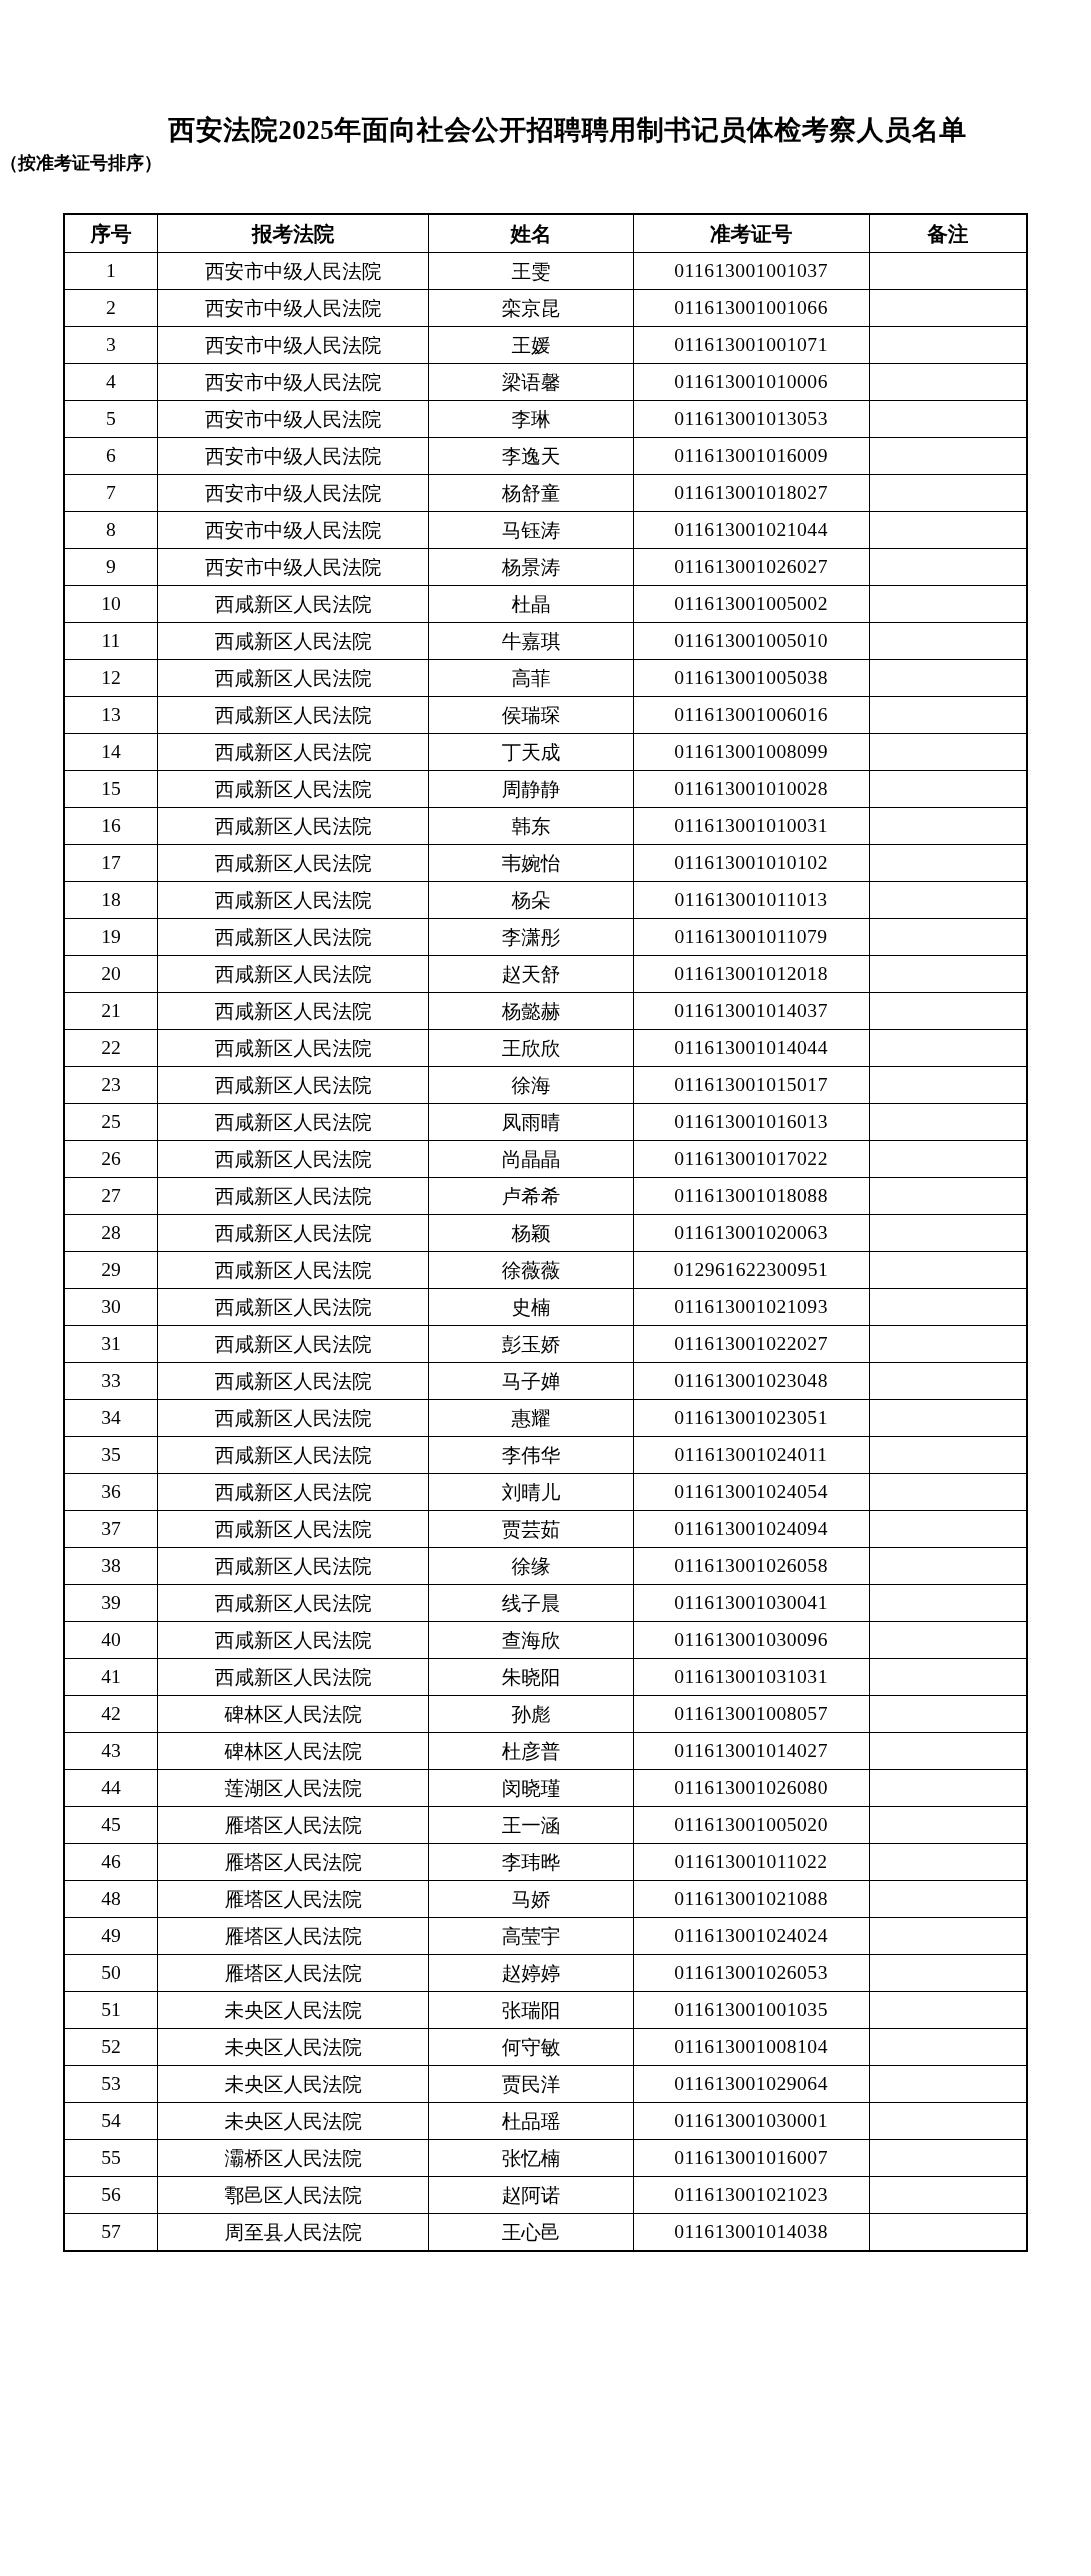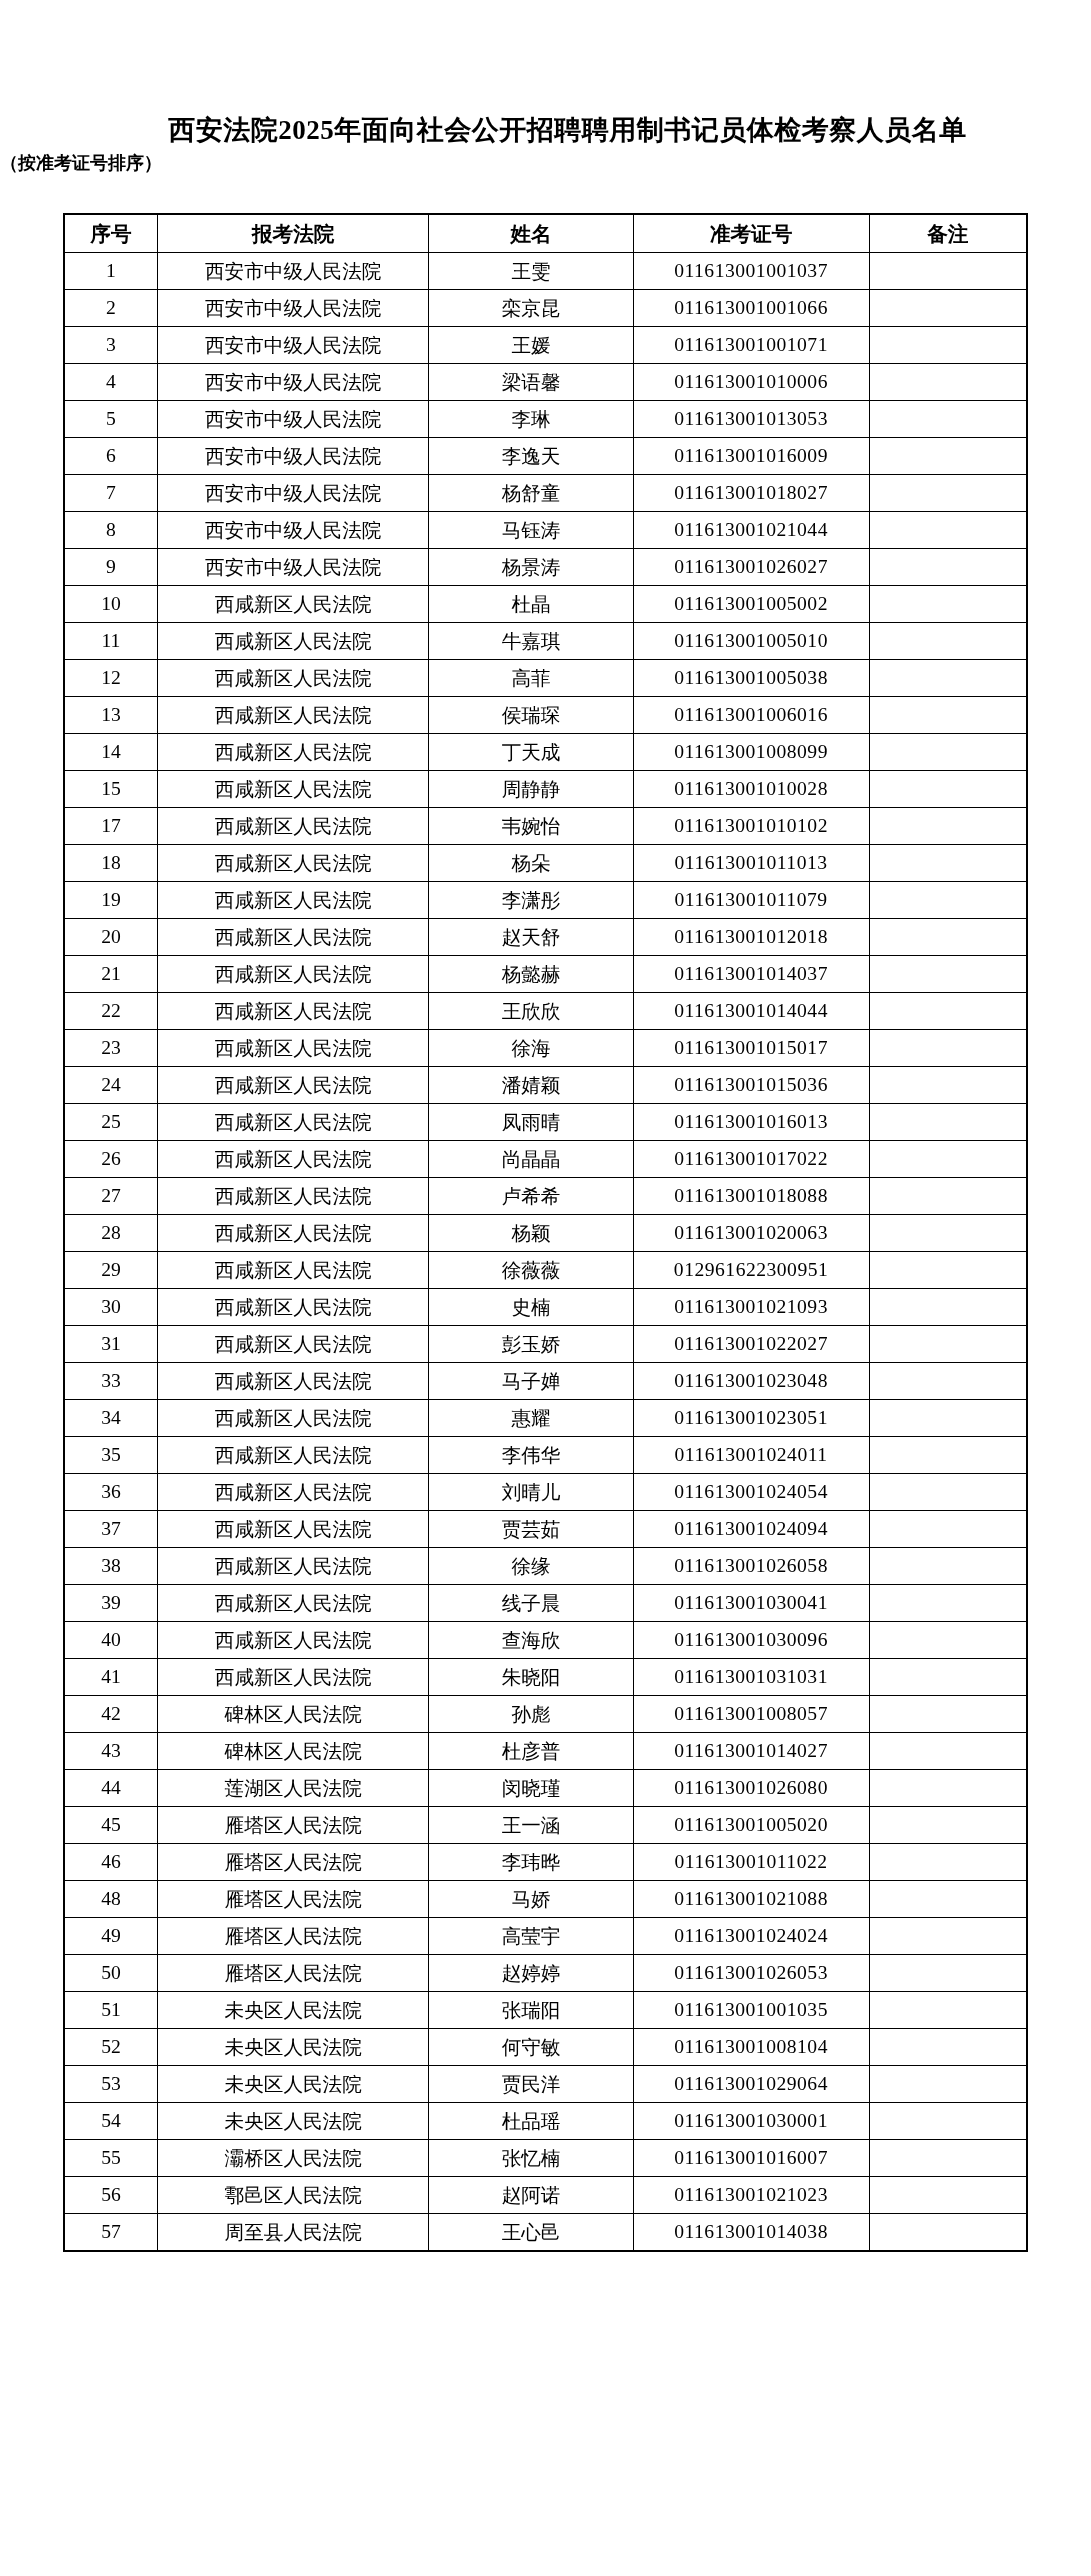--- a/index.html
+++ b/index.html
@@ -195,20 +195,27 @@
           <td data-name="note-cell"></td>
         </tr>
         <tr data-name="table-row">
           <td data-name="index-cell">15</td>
           <td data-name="court-cell">西咸新区人民法院</td>
           <td data-name="name-cell">周静静</td>
           <td data-name="ticket-cell">011613001010028</td>
           <td data-name="note-cell"></td>
         </tr>
         <tr data-name="table-row">
+          <td data-name="index-cell">16</td>
+          <td data-name="court-cell">西咸新区人民法院</td>
+          <td data-name="name-cell">韩东</td>
+          <td data-name="ticket-cell">011613001010031</td>
+          <td data-name="note-cell"></td>
+        </tr>
+        <tr data-name="table-row">
           <td data-name="index-cell">17</td>
           <td data-name="court-cell">西咸新区人民法院</td>
           <td data-name="name-cell">韦婉怡</td>
           <td data-name="ticket-cell">011613001010102</td>
           <td data-name="note-cell"></td>
         </tr>
         <tr data-name="table-row">
           <td data-name="index-cell">18</td>
           <td data-name="court-cell">西咸新区人民法院</td>
           <td data-name="name-cell">杨朵</td>
@@ -241,27 +248,20 @@
           <td data-name="court-cell">西咸新区人民法院</td>
           <td data-name="name-cell">王欣欣</td>
           <td data-name="ticket-cell">011613001014044</td>
           <td data-name="note-cell"></td>
         </tr>
         <tr data-name="table-row">
           <td data-name="index-cell">23</td>
           <td data-name="court-cell">西咸新区人民法院</td>
           <td data-name="name-cell">徐海</td>
           <td data-name="ticket-cell">011613001015017</td>
-          <td data-name="note-cell"></td>
-        </tr>
-        <tr data-name="table-row">
-          <td data-name="index-cell">24</td>
-          <td data-name="court-cell">西咸新区人民法院</td>
-          <td data-name="name-cell">潘婧颖</td>
-          <td data-name="ticket-cell">011613001015036</td>
           <td data-name="note-cell"></td>
         </tr>
         <tr data-name="table-row">
           <td data-name="index-cell">25</td>
           <td data-name="court-cell">西咸新区人民法院</td>
           <td data-name="name-cell">凤雨晴</td>
           <td data-name="ticket-cell">011613001016013</td>
           <td data-name="note-cell"></td>
         </tr>
         <tr data-name="table-row">

